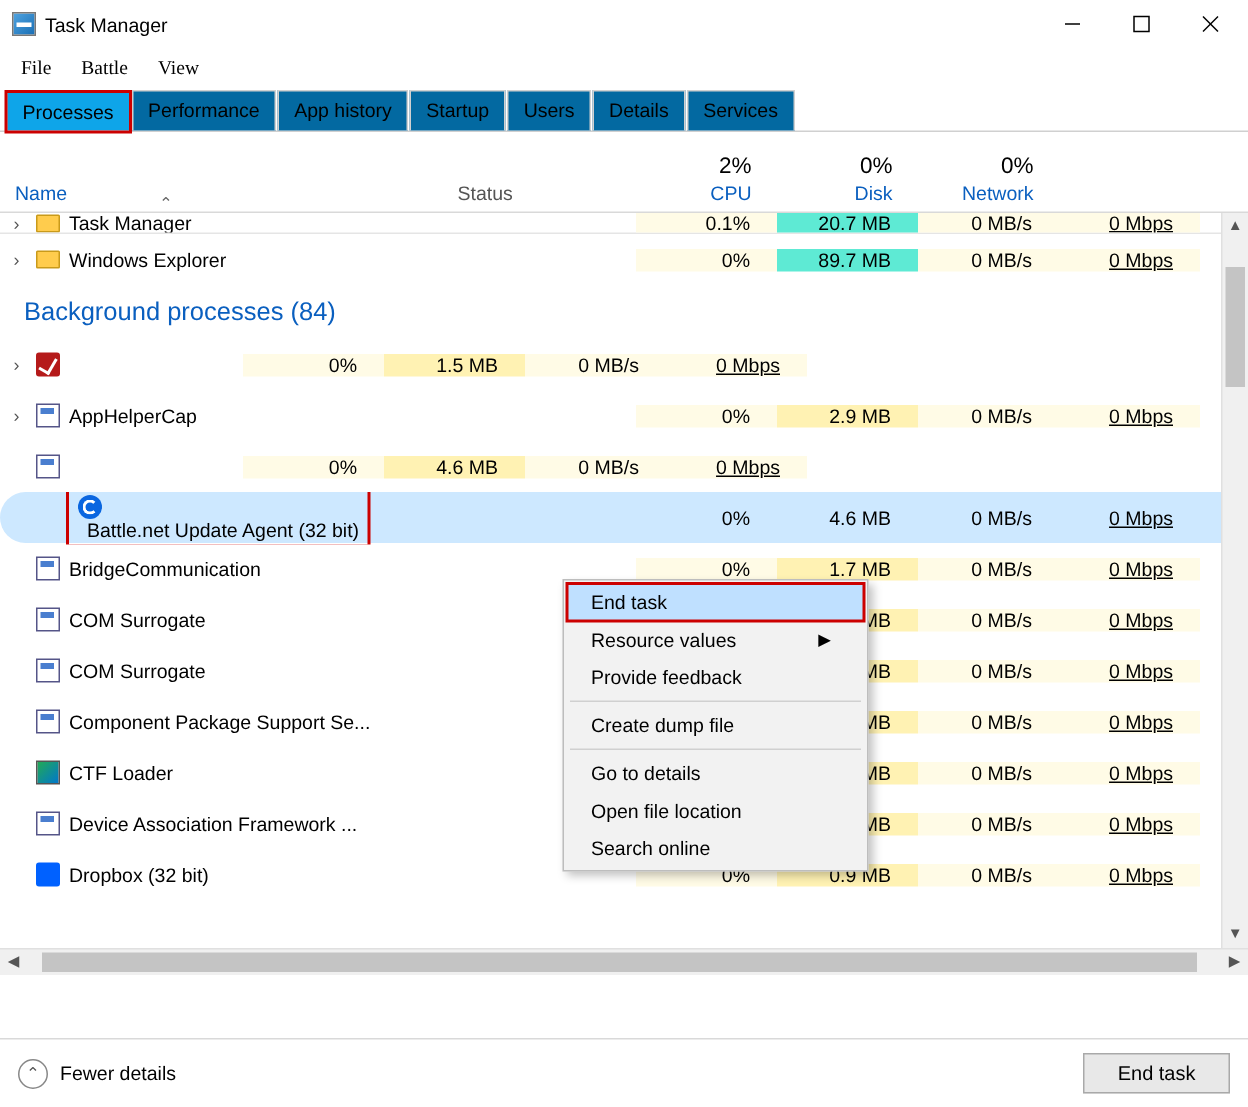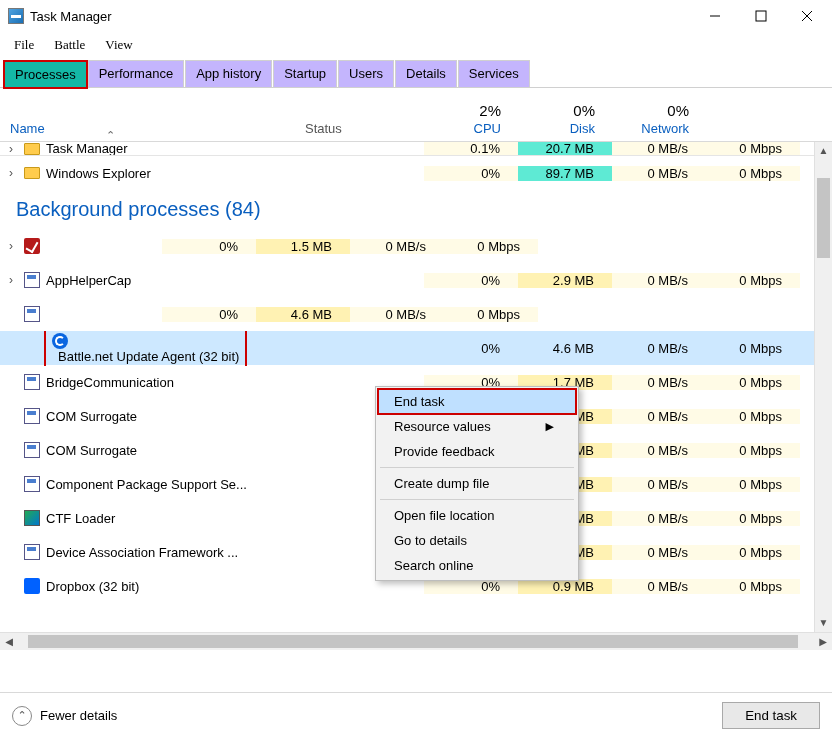--- a/index.html
+++ b/index.html
@@ -42,26 +42,26 @@
     font-size: 13px;
   }
   .menubar .mitem { padding: 3px 10px; cursor:default;font-family:Liberation Serif, serif; }
   .tabs {
     display:flex; padding: 0 4px; margin-top:2px;
     border-bottom:1px solid #d0d0d0;
   }
   .tabs .tab {
     padding: 5px 10px;
     font-size: 13px;
-    background:#c4b5fd;
+    background:#0369a1;
     border:1px solid #d0d0d0;
     border-bottom:none;
     margin-right:1px;
   }
-  .tabs .tab.active{ background:#14b8a6; border-bottom:1px solid #fff; position:relative; top:1px; }
+  .tabs .tab.active{ background:#0ea5e9; border-bottom:1px solid #fff; position:relative; top:1px; }
   .tabs .tab.hi { outline:2px solid #c00; outline-offset:-1px; }
   .columns {
     display:flex; align-items:flex-end;
     height: 54px;
     border-bottom:1px solid #d9d9d9;
     padding: 0 20px 0 10px;
   }
   .col-name { width: 295px; color:#0a5fbf; padding-bottom:5px; position:relative;}
   .col-name .sort{ position:absolute; left:96px; top:8px; font-size:11px; color:#666;}
   .col-status{ width:120px; color:#555; padding-bottom:5px;}
@@ -76,26 +76,26 @@
   }
   .row .exp{ width:22px; text-align:center; color:#555; font-size:12px;}
   .row .ico{ width:20px; display:flex; align-items:center; justify-content:center;}
   .row .pname{ flex:0 0 262px; padding-left:4px; white-space:nowrap; overflow:hidden; text-overflow:ellipsis;}
   .row .stat{ width:120px;}
   .row .cell{ width:94px; text-align:right; padding-right:18px;}
   .row .cpu{ background:#fffbe6;}
   .row .mem{ background:#fff2b3;}
   .row .mem.high{ background:#5eead4;}
   .row .dsk{ background:#fffbe6;}
-  .row .net{ background:#fffbe6;}
+  .row .net{ background:#fffbe6;text-decoration:underline;}
   .row.partial{ height:14px; overflow:hidden; border-bottom:1px solid #e5e5e5;}
-  .row.selected{ background:#cde8ff;}
+  .row.selected{ background:#cde8ff;border-radius:17px;}
   .row.selected .cell{ background:#cde8ff !important;}
   .hi-box{ border:2px solid #c00; margin:-2px; padding:0;}
-  .group-head{ padding:8px 10px 8px 16px; color:#0a5fbf; font-size:20px;}
+  .group-head{ padding:8px 10px 8px 16px; color:#0a5fbf; font-size:17px;}
   .svgico{ width:16px; height:16px;}
   .vscroll{ position:absolute; right:0; top:0; width:18px; height:100%; background:#f0f0f0; border-left:1px solid #e0e0e0;}
   .vscroll .up,.vscroll .down{ height:18px; text-align:center; font-size:10px; color:#555; line-height:18px; cursor:default;}
   .vscroll .thumb{ position:absolute; left:2px; top:36px; width:13px; height:80px; background:#c4c4c4;}
   .hscroll{ height:18px; background:#f0f0f0; border-top:1px solid #e0e0e0; display:flex;}
   .hscroll .lft,.hscroll .rgt{ width:18px; text-align:center; font-size:10px; color:#555; line-height:18px;}
   .hscroll .track{ flex:1; position:relative;}
   .hscroll .thumb{ position:absolute; left:10px; top:2px; height:13px; width:770px; background:#c4c4c4;}
   .ctxmenu{
     position:absolute; left:375px; top:386px;
@@ -375,24 +375,24 @@
     </div>
   <div class="citem">
       <span>Provide feedback</span>
     </div>
   <div class="sep"></div>
   <div class="citem">
       <span>Create dump file</span>
     </div>
   <div class="sep"></div>
   <div class="citem">
+      <span>Go to details</span>
+    </div>
+  <div class="citem">
       <span>Open file location</span>
-    </div>
-  <div class="citem">
-      <span>Go to details</span>
     </div>
   <div class="citem">
       <span>Search online</span>
     </div>
 </div>
 
 <div class="footer">
   <div class="chev">
       <span>⌃</span>
     </div>

